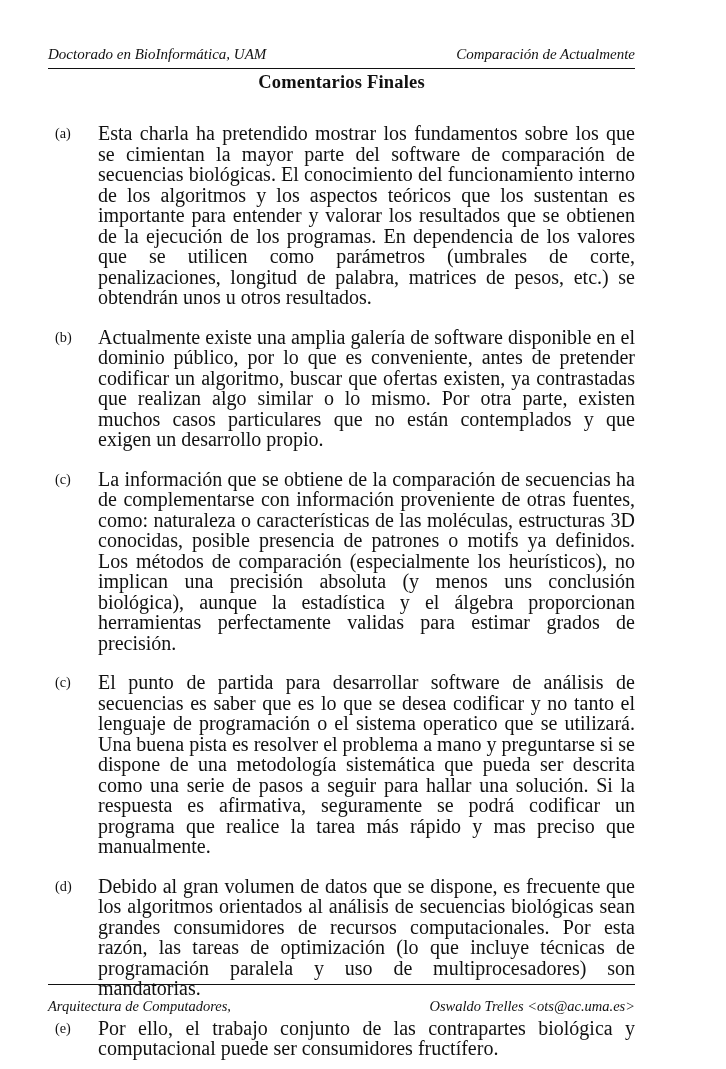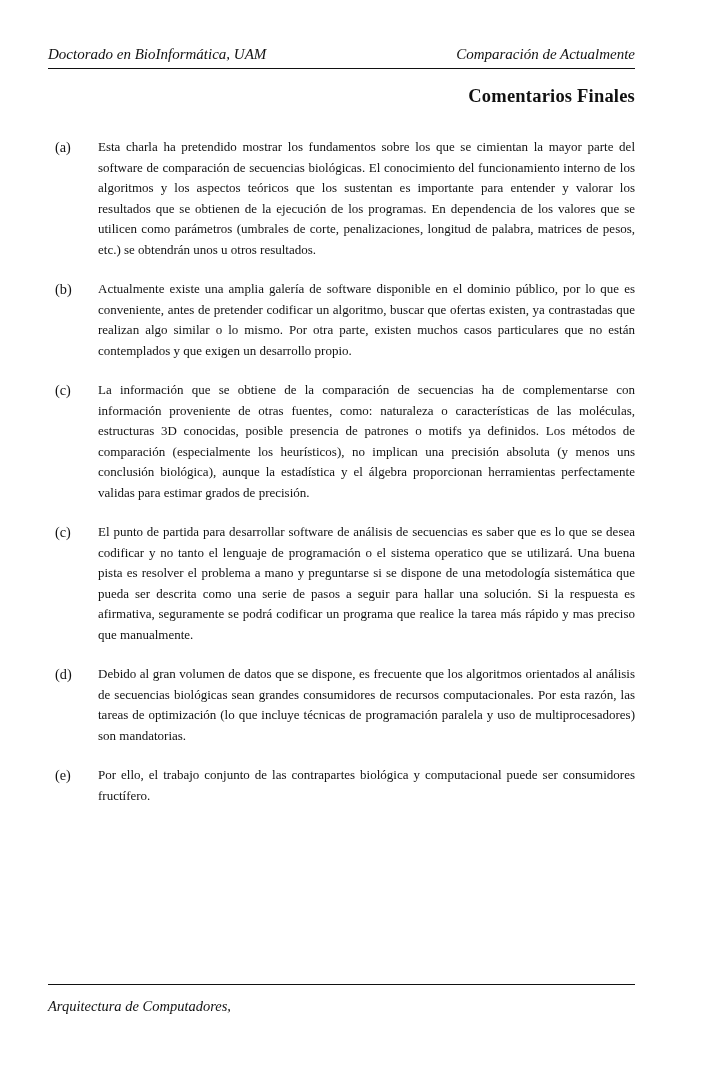--- a/index.html
+++ b/index.html
@@ -27,45 +27,45 @@
     display: flex;
     justify-content: space-between;
     align-items: baseline;
     padding-top: 46px;
     padding-bottom: 5px;
     border-bottom: 1.4px solid #111111;
     font-style: italic;
     font-size: 15px;
   }
   .doc-title {
-    text-align: right;
+    text-align: center;
     font-weight: bold;
     font-size: 18.5px;
-    margin-top: 17px;
+    margin-top: 3px;
     letter-spacing: 0.2px;
   }
   .para-list {
     margin-top: 30px;
   }
   .para-item {
     display: flex;
     margin-bottom: 19px;
   }
   .para-label {
     width: 30px;
     flex: 0 0 30px;
     margin-left: 7px;
     margin-right: 13px;
     font-size: 14.3px;
     line-height: 20.5px;
   }
   .para-text {
     flex: 1;
     text-align: justify;
-    font-size: 13px;
+    font-size: 20px;
     line-height: 20.5px;
   }
   .doc-footer {
     position: absolute;
     left: 48px;
     right: 48px;
     top: 984px;
     border-top: 1.4px solid #111111;
     padding-top: 13px;
     display: flex;
@@ -118,14 +118,15 @@
       <div class="para-item">
         <div class="para-label">(e)</div>
         <div class="para-text">Por ello, el trabajo conjunto de las contrapartes biológica y computacional puede ser consumidores fructífero.</div>
       </div>
 
     </div>
   </div>
 
   <div class="doc-footer">
     <span>Arquitectura de Computadores,</span>
+    <span>Oswaldo Trelles &lt;ots@ac.uma.es&gt;</span>
   </div>
 </div>
 
 </body></html>

